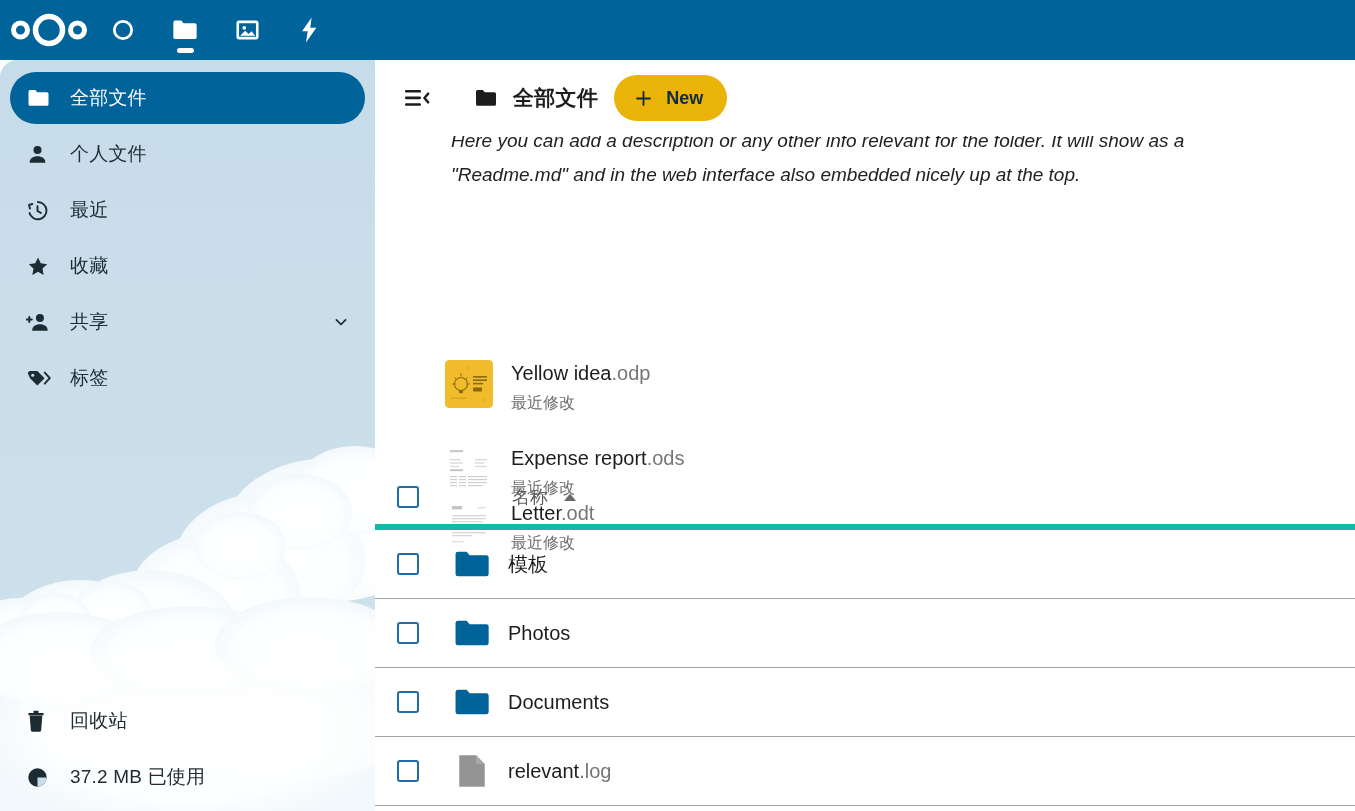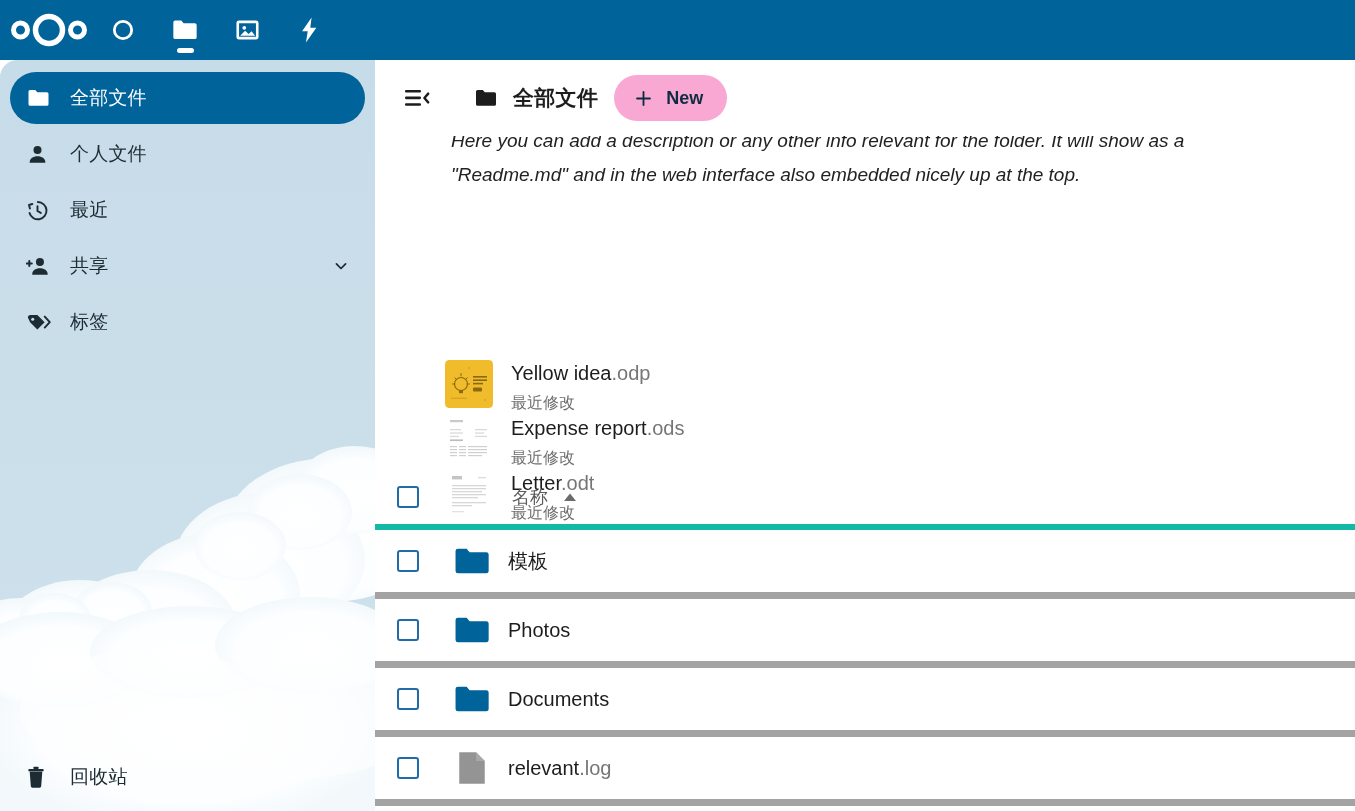--- a/index.html
+++ b/index.html
@@ -117,21 +117,21 @@
     font-size: 21px; font-weight: 700; color: #1d1d1d;
     letter-spacing: .3px;
   }
   .new-btn {
     margin-left: 16px;
     height: 46px;
     display: flex; align-items: center;
     gap: 12px;
     padding: 0 24px 0 19px;
     border-radius: 23px;
-    background: #f9a8d4;
+    background: #eab308;
     color: #0e2b42;
     font-size: 18px; font-weight: 700;
     cursor: pointer; border: none;
     font-family: "Liberation Sans", sans-serif;
   }
 
   
   .readme {
     position: absolute; top: 76px; left: 0;
     width: 980px;
@@ -170,21 +170,21 @@
   .card .cname {
     font-size: 20px; color: #1d1d1d;
     white-space: nowrap; line-height: 26px;
   }
   .card .cname .ext { color: #767676; }
   .card .csub {
     font-size: 16px; color: #6f6f6f;
     margin-top: 5px; line-height: 24px;
   }
   .card-1 { width: 340px; }
-  .card-2 { width: 337px; }
+  .card-2 { width: 337px; margin-top: 30px; }
 
   
   .table { position: absolute; top: 410px; left: 0; width: 980px; }
   .thead {
     height: 60px;
     display: flex; align-items: center;
     border-bottom: 6px solid #14b8a6;
     padding-left: 22px;
   }
   .cb {
@@ -197,21 +197,21 @@
   }
   .th-name {
     margin-left: 93px;
     display: flex; align-items: center; gap: 14px;
     cursor: pointer;
   }
   .th-name .txt { font-size: 18px; color: #5d5d5d; }
   .row {
     height: 69px;
     display: flex; align-items: center;
-    border-bottom: 7px solid #a3a3a3;
+    border-bottom: 1px solid #a3a3a3;
     padding-left: 22px;
     cursor: pointer;
   }
   .row .ficon {
     margin-left: 33px;
     width: 40px; height: 40px;
     flex: 0 0 auto;
     display: flex; align-items: center; justify-content: center;
   }
   .row .fname {
@@ -326,20 +326,28 @@
           <span class="si-icon">
             <svg width="23" height="23" viewBox="0 0 24 24">
               <path d="M12.4 3.2a9 9 0 1 1-8.7 11.3" fill="none" stroke="#1d2b33" stroke-width="2" stroke-linecap="round"></path>
               <path d="M6.6 5.2L3.1 6.3l1 3.6" fill="none" stroke="#1d2b33" stroke-width="2" stroke-linecap="round" stroke-linejoin="round"></path>
               <path d="M12 7.6v4.9l3.4 2" fill="none" stroke="#1d2b33" stroke-width="2" stroke-linecap="round"></path>
             </svg>
           </span>
           <span class="si-label">最近</span>
         </div>
 
+        <div class="side-item">
+          <span class="si-icon">
+            <svg width="24" height="23" viewBox="0 0 24 24">
+              <path d="M12 2.6l2.9 6.1 6.7.9-4.9 4.6 1.2 6.6L12 17.6 6.1 20.8l1.2-6.6L2.4 9.6l6.7-.9z" fill="#1d2b33"></path>
+            </svg>
+          </span>
+          <span class="si-label">收藏</span>
+        </div>
 
         <div class="side-item">
           <span class="si-icon">
             <svg width="25" height="23" viewBox="0 0 26 24">
               <circle cx="14.5" cy="7.4" r="4.2" fill="#1d2b33"></circle>
               <path d="M6.4 20.5c0-4.4 3.6-6.6 8.1-6.6s8.1 2.2 8.1 6.6z" fill="#1d2b33"></path>
               <path d="M3.4 6.2v5.2M0.8 8.8H6" stroke="#1d2b33" stroke-width="2.1" stroke-linecap="round"></path>
             </svg>
           </span>
           <span class="si-label">共享</span>
@@ -365,20 +373,29 @@
       <div class="sidebar-footer">
         <div class="side-item">
           <span class="si-icon">
             <svg width="20" height="23" viewBox="0 0 20 24">
               <path d="M3.4 5.8h13.2l-1.2 15.4a1.6 1.6 0 0 1-1.6 1.5H6.2a1.6 1.6 0 0 1-1.6-1.5z" fill="#1d2b33"></path>
               <rect x="2" y="3" width="16" height="2.6" rx="1" fill="#1d2b33"></rect>
               <rect x="7.2" y="0.8" width="5.6" height="2.4" rx="1" fill="#1d2b33"></rect>
             </svg>
           </span>
           <span class="si-label">回收站</span>
+        </div>
+        <div class="side-item">
+          <span class="si-icon">
+            <svg width="23" height="23" viewBox="0 0 24 24">
+              <circle cx="12" cy="12" r="9.6" fill="#1d2b33"></circle>
+              <path d="M12 12h9.6a9.6 9.6 0 0 1-9.6 9.6z" fill="#cadeea"></path>
+            </svg>
+          </span>
+          <span class="si-label">37.2 MB 已使用</span>
         </div>
       </div>
     </div>
   </div>
 
   <div class="main">
 
     <div class="readme">
       <p class="line1">Here you can add a description or any other info relevant for the folder. It will show as a</p>
       <p class="line2">"Readme.md" and in the web interface also embedded nicely up at the top.</p>

